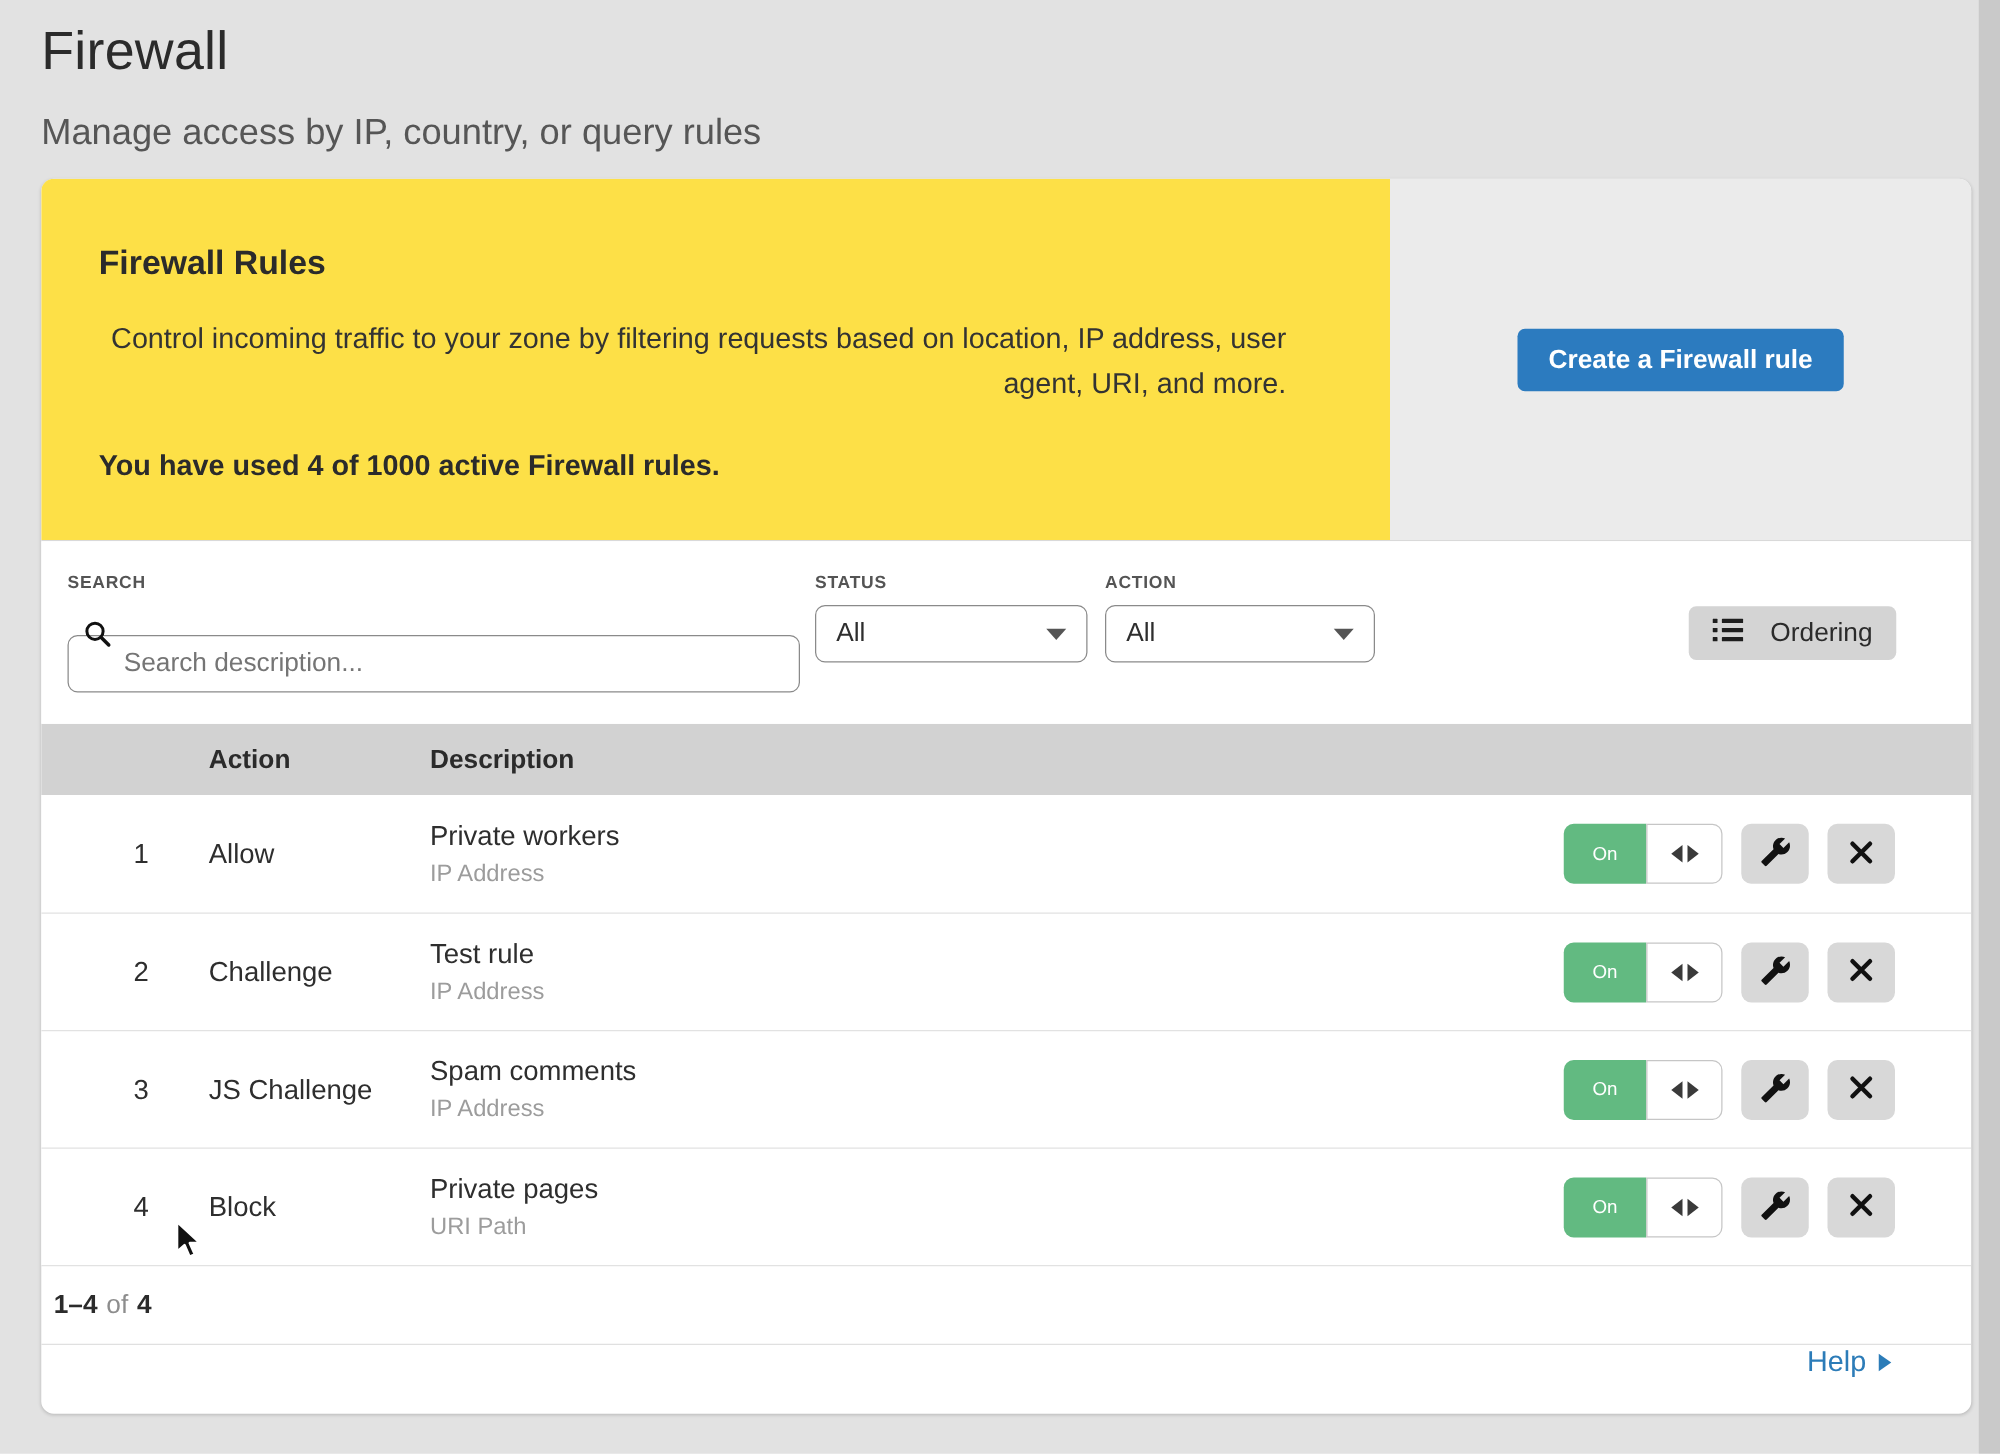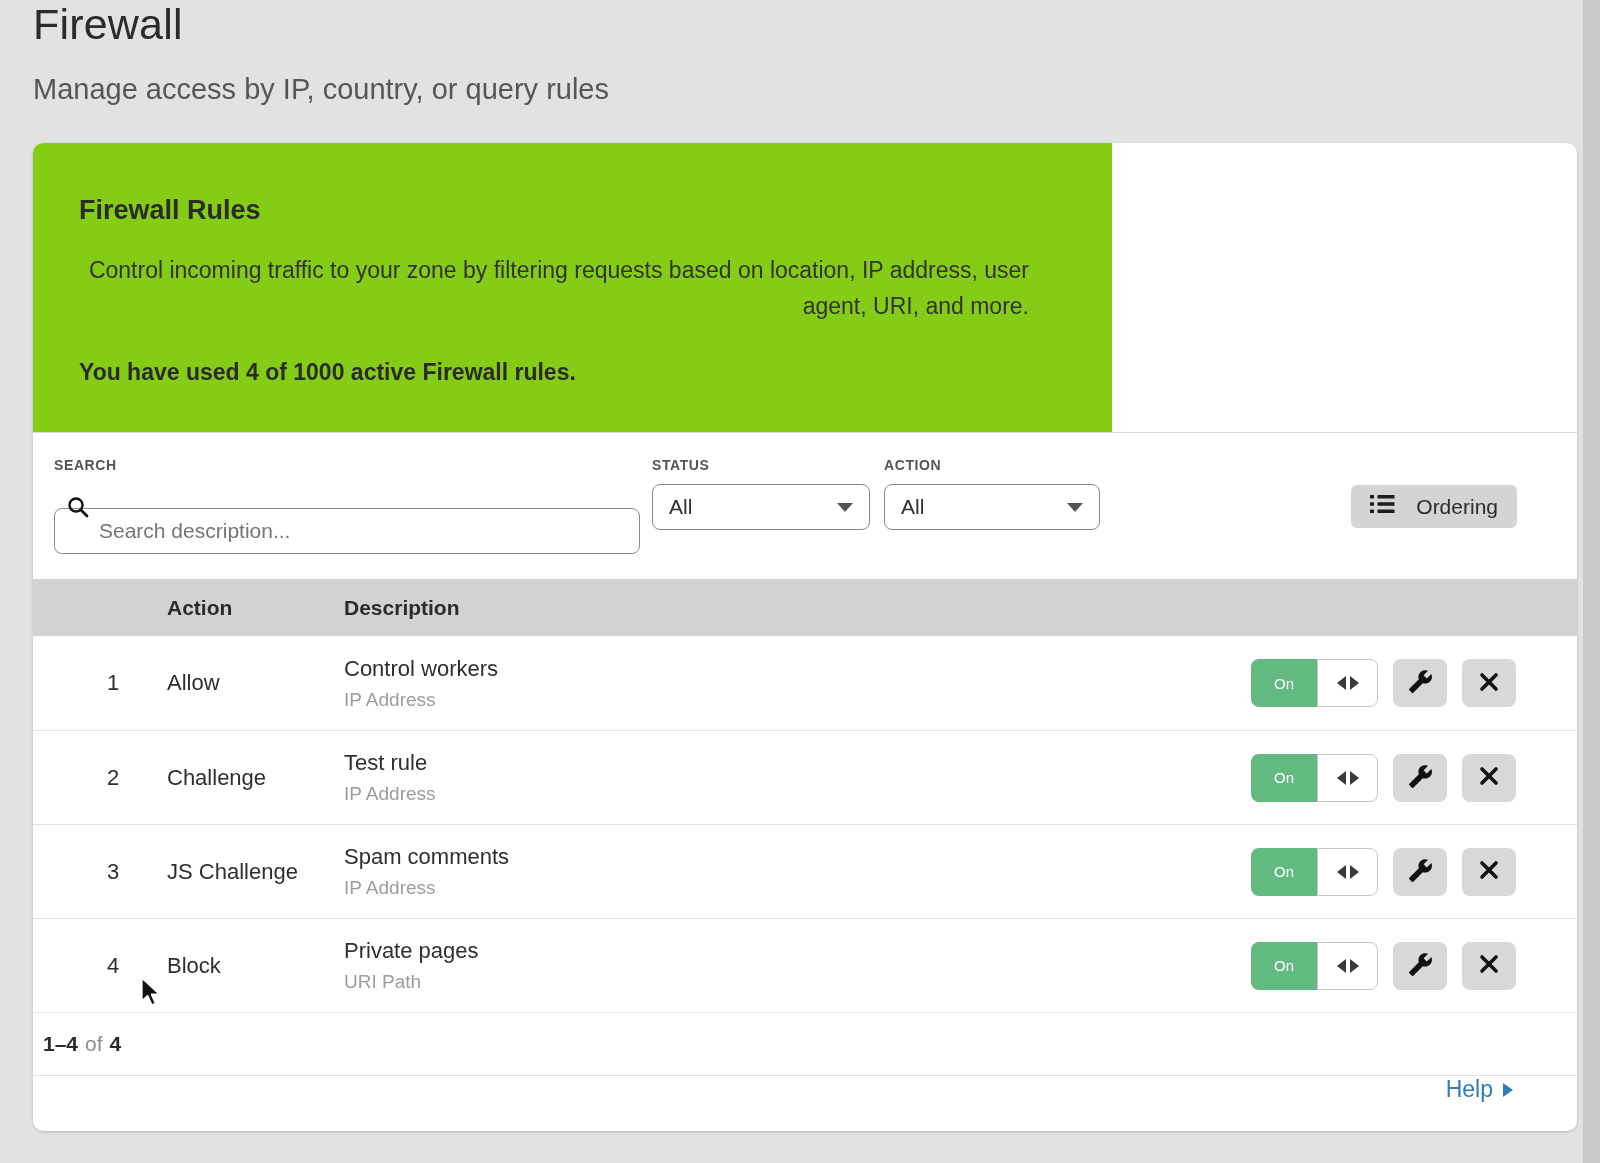--- a/index.html
+++ b/index.html
@@ -9,34 +9,34 @@
     background:#e2e2e2;
     font-family:"Liberation Sans", sans-serif;
     overflow:hidden;
     color:#2e2e2e;
   }
   .right-edge {
     position:absolute; right:0; top:0; width:17px; height:100%;
     background:#c9c9c9;
   }
   
-  .page-header { position:absolute; left:33px; top:0; }
+  .page-header { position:absolute; left:33px; top:17px; }
   .page-title { font-size:43px; font-weight:400; color:#2b2b2b; letter-spacing:0.2px; }
   .page-subtitle { margin-top:24px; font-size:29px; font-weight:400; color:#565656; }
 
   
   .card {
     position:absolute; left:33px; top:143px; width:1544px; height:988px;
     background:#ffffff; border-radius:10px;
     box-shadow:0 1px 3px rgba(0,0,0,0.18);
     overflow:hidden;
     display:flex; flex-direction:column;
   }
   .card-top { height:290px; display:flex; border-bottom:1px solid #d9d9d9; }
-  .intro { width:1079px; padding:52px 0 0 46px; background:#84cc16; }
+  .intro { width:1079px; padding:52px 0 0 46px; background:#fde047; }
   .intro h2 { font-size:27px; font-weight:700; color:#2b2b2b; }
   .intro p { margin-top:26px; width:950px; font-size:23px; line-height:36px; color:#333;text-align:right; }
   .intro .usage { margin-top:35px; font-size:23px; font-weight:700; color:#2b2b2b; }
   .create-panel {
     flex:1; background:#ebebeb;
     display:flex; align-items:center; justify-content:center;
   }
   .create-btn {
     background:#2c7bbf; color:#fff; border:none; cursor:pointer;
     font-family:"Liberation Sans", sans-serif;
@@ -151,20 +151,23 @@
 </div>
 
 <div class="card">
 
   <div class="card-top">
     <div class="intro">
       <h2>Firewall Rules</h2>
       <p>Control incoming traffic to your zone by filtering requests based on location, IP address, user agent, URI, and more.</p>
       <div class="usage">You have used 4 of 1000 active Firewall rules.</div>
     </div>
+    <div class="create-panel">
+      <button class="create-btn">Create a Firewall rule</button>
+    </div>
   </div>
 
   <div class="filters">
     <div class="search-group">
       <span class="filter-label">SEARCH</span>
       <div class="search-box">
         <span class="search-icon">
           <svg width="22" height="22" viewBox="0 0 22 22">
               <circle cx="9" cy="9" r="6.5" fill="none" stroke="#111" stroke-width="2.4"></circle>
               <line x1="14" y1="14" x2="20" y2="20" stroke="#111" stroke-width="2.8" stroke-linecap="round"></line>
@@ -207,21 +210,21 @@
 
   <div class="table-header">
     <span class="th-action">Action</span>
     <span class="th-desc">Description</span>
   </div>
 
   <div class="rule-row">
     <span class="col-num">1</span>
     <span class="col-action">Allow</span>
     <div class="col-desc">
-      <div class="rule-title">Control workers</div>
+      <div class="rule-title">Private workers</div>
       <div class="rule-type">IP Address</div>
     </div>
     <div class="controls">
       <div class="toggle">
         <span class="toggle-on">On</span>
         <span class="toggle-handle">
             <span class="tri-left"></span>
             <span class="tri-right"></span>
           </span>
       </div>

